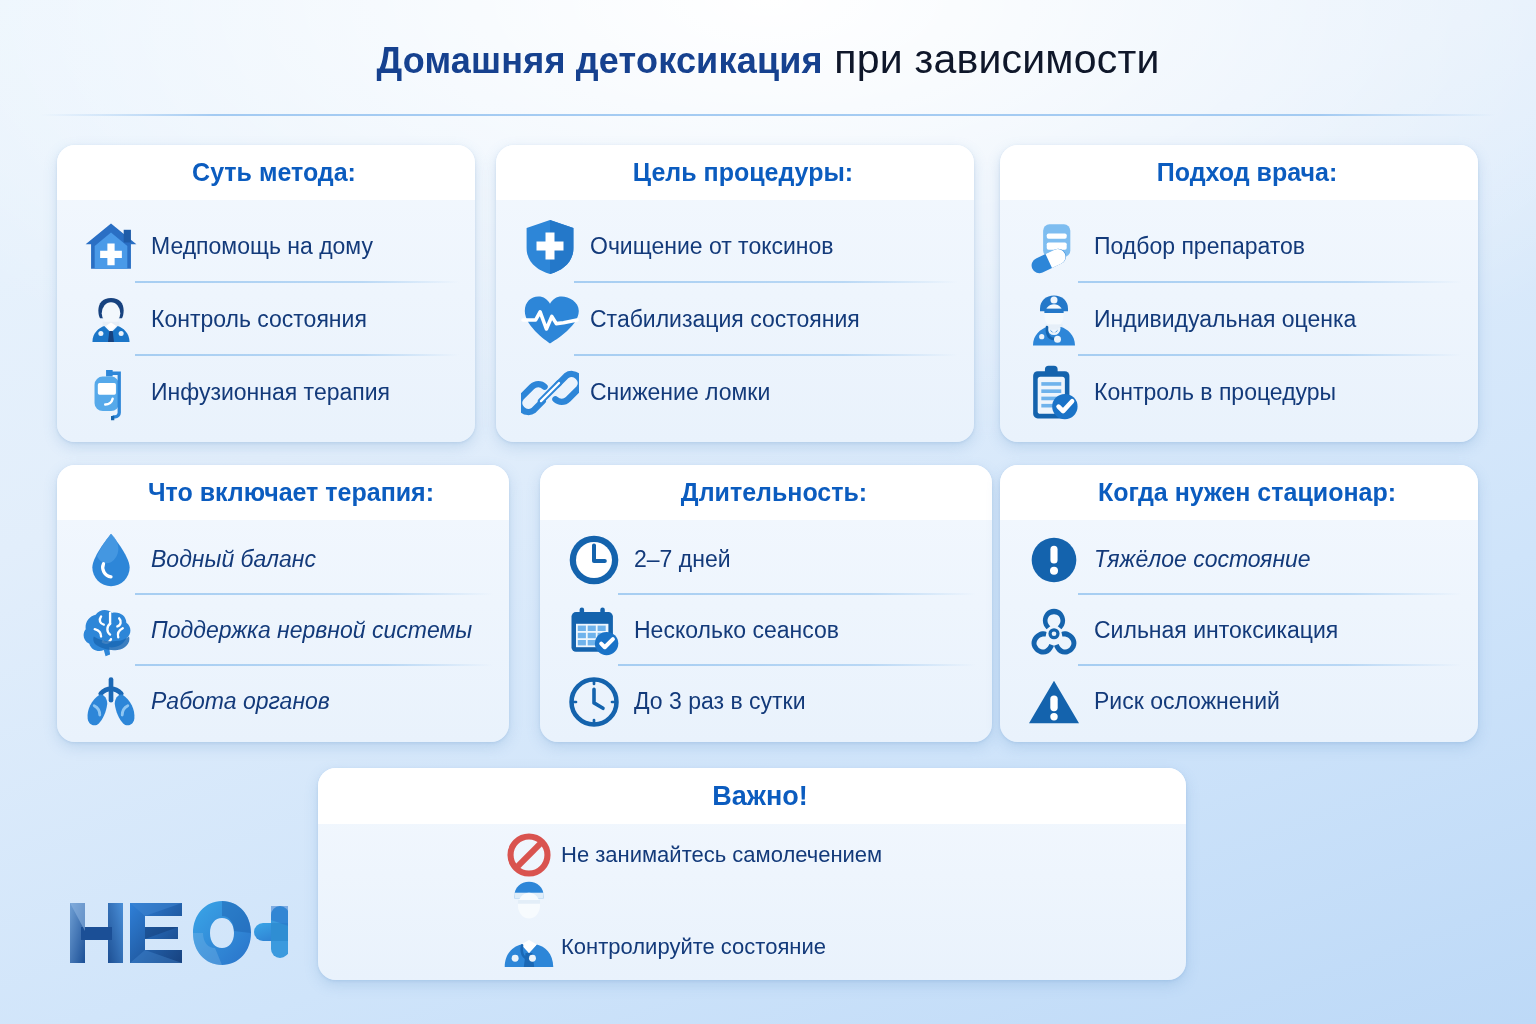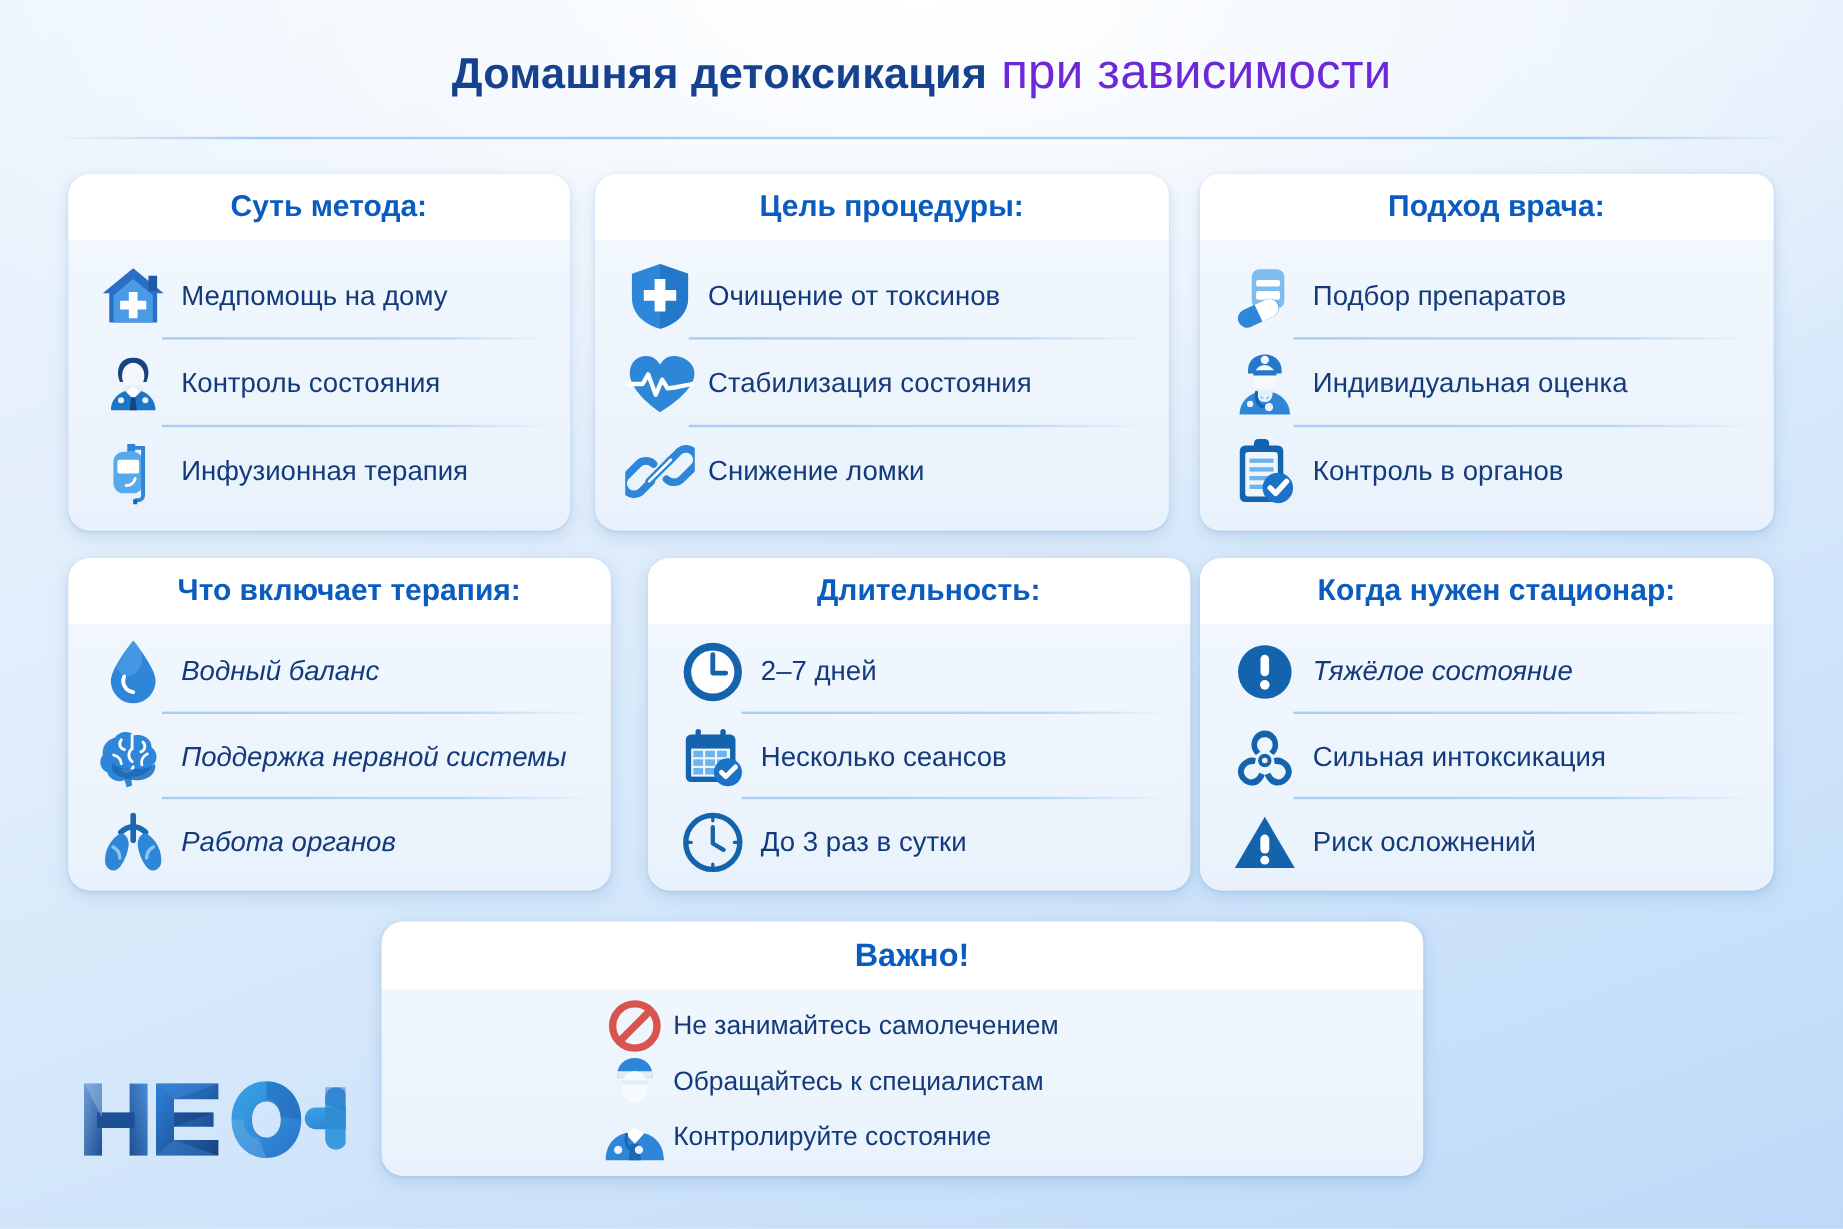--- a/index.html
+++ b/index.html
@@ -13,21 +13,21 @@
     position:relative;
   }
   
   #title-bar{
     position:absolute;left:0;top:36px;width:1536px;text-align:center;
   }
   #title-bar .t-bold{
     font-size:36px;font-weight:bold;color:#16418f;letter-spacing:.2px;
   }
   #title-bar .t-light{
-    font-size:41px;font-weight:normal;color:#6d28d9;letter-spacing:.2px;
+    font-size:41px;font-weight:normal;color:#0f172a;letter-spacing:.2px;
   }
   #title-rule{
     position:absolute;left:40px;top:114px;width:1456px;height:2px;
     background:linear-gradient(90deg,rgba(150,195,240,0) 0%,rgba(150,195,240,.85) 12%,rgba(150,195,240,.85) 88%,rgba(150,195,240,0) 100%);
   }
   
   .card{
     position:absolute;border-radius:18px;overflow:hidden;
     background:linear-gradient(180deg,#f3f8fe 0%,#e9f2fc 100%);
     box-shadow:0 5px 14px rgba(86,140,196,.22), 0 1px 3px rgba(86,140,196,.18);
@@ -168,21 +168,21 @@
           <path d="M22 40 L42 20" stroke="#2d86d8" stroke-width="7" stroke-linecap="round"></path>
           <path d="M22 40 L42 20" stroke="#ffffff" stroke-width="2.5" stroke-linecap="round"></path>
         </svg>
       </span>
       <span class="lbl">Снижение ломки</span>
     </div>
 
   </div>
 </div>
 
-<div class="card" style="left:1000px;top:145px;width:478px;height:297px;border-radius:16px;">
+<div class="card" style="left:1000px;top:145px;width:478px;height:297px;">
   <div class="card-head">
     <span class="ttl">Подход врача:</span>
   </div>
   <div class="card-body">
 
     <div class="row">
       <span class="ico">
         <svg width="58" height="54" viewBox="0 0 64 58">
           <rect x="20" y="4" width="30" height="36" rx="7" fill="#7ebdf0"></rect>
           <rect x="24" y="14" width="22" height="6" rx="2" fill="#ffffff"></rect>
@@ -225,21 +225,21 @@
           <g fill="#6fb3ec">
             <rect x="15" y="20" width="22" height="4"></rect>
             <rect x="15" y="28" width="22" height="4"></rect>
             <rect x="15" y="36" width="22" height="4"></rect>
             <rect x="15" y="44" width="14" height="4"></rect>
           </g>
           <circle cx="41" cy="47" r="14" fill="#1a73c7"></circle>
           <path d="M34 47l5 5 10-11" stroke="#ffffff" stroke-width="5" fill="none" stroke-linecap="round" stroke-linejoin="round"></path>
         </svg>
       </span>
-      <span class="lbl">Контроль в органов</span>
+      <span class="lbl">Контроль в процедуры</span>
     </div>
 
   </div>
 </div>
 
 <div class="card" style="left:57px;top:465px;width:452px;height:277px;">
   <div class="card-head">
     <span class="ttl">Что включает терапия:</span>
   </div>
   <div class="card-body" style="padding-top:4px;font-style:italic;">
@@ -422,21 +422,20 @@
 
     <div class="imp-row">
       <span class="imp-ico">
         <svg width="48" height="46" viewBox="0 0 52 50">
           <path d="M10 20c0-10 7-16 16-16s16 6 16 16v2H10z" fill="#2d86d8"></path>
           <rect x="10" y="16" width="32" height="6" fill="#ffffff" opacity=".85"></rect>
           <ellipse cx="26" cy="30" rx="12" ry="14" fill="#f7fbfe"></ellipse>
           <path d="M14 24h24v4H14z" fill="#e3eef8"></path>
         </svg>
       </span>
-      <span class="imp-lbl">Обращайтесь к специалистам</span>
     </div>
 
     <div class="imp-row">
       <span class="imp-ico">
         <svg width="56" height="44" viewBox="0 0 60 46">
           <path d="M2 46c0-16 10-24 19-26l9 10 9-10c9 2 19 10 19 26z" fill="#2d86d8"></path>
           <path d="M21 20l9 10 9-10-9-5z" fill="#ffffff"></path>
           <path d="M26 30h8l2 16H24z" fill="#1b68b5"></path>
           <path d="M22 21c-2 12 4 17 9 14" stroke="#1b68b5" stroke-width="3" fill="none" stroke-linecap="round"></path>
           <circle cx="34" cy="36" r="4" fill="#eaf3fb"></circle>

